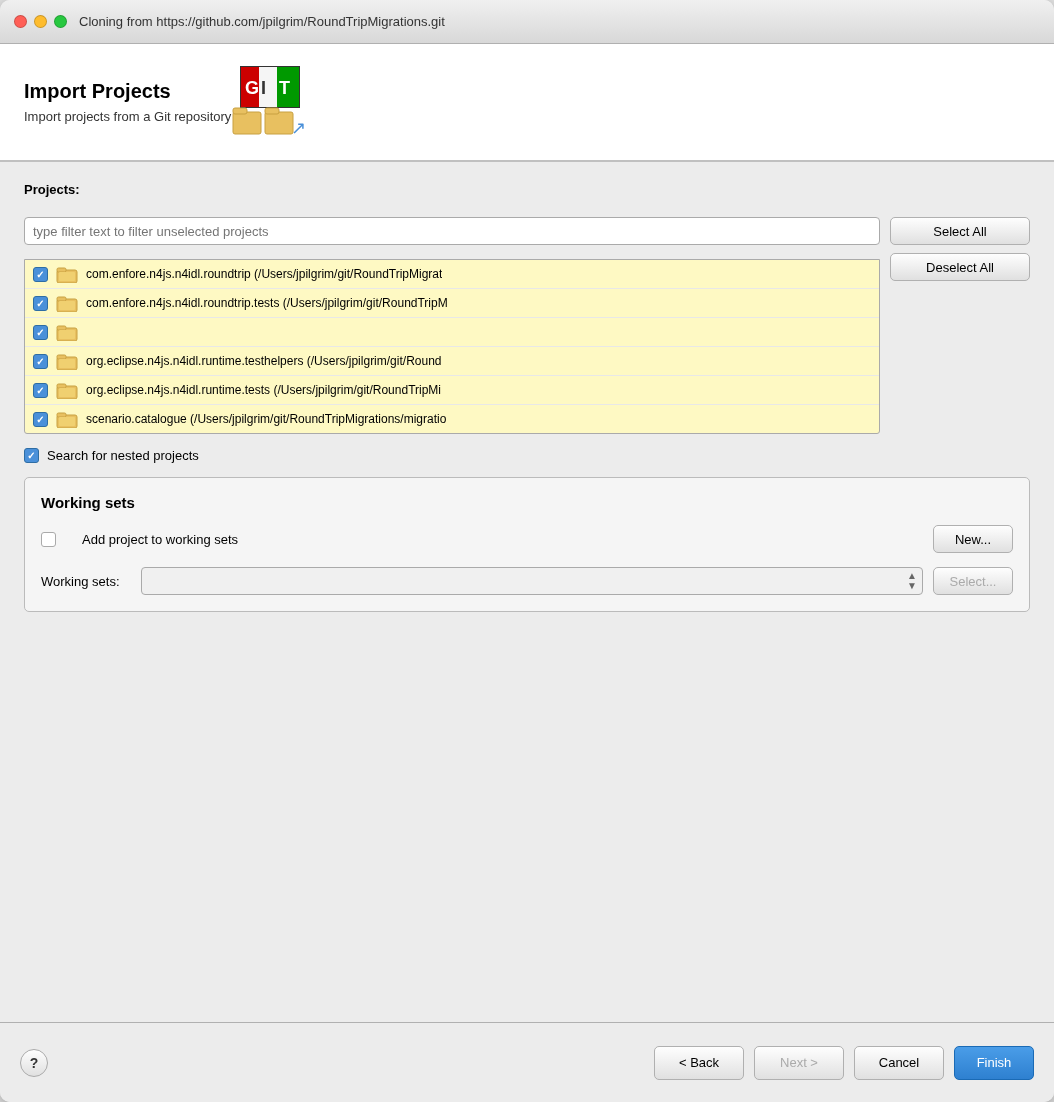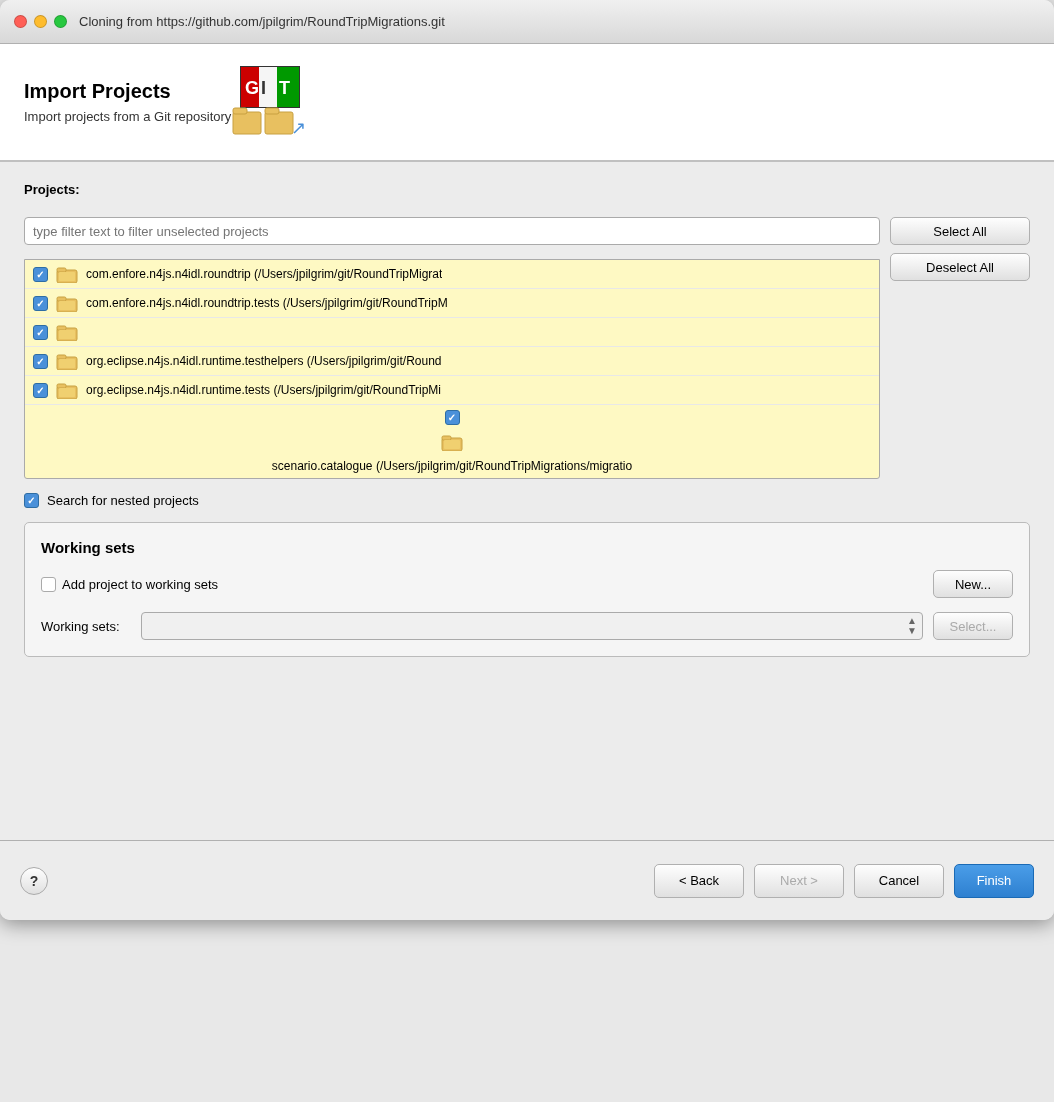--- a/index.html
+++ b/index.html
@@ -6,21 +6,21 @@
     body {
       font-family: -apple-system, BlinkMacSystemFont, "Helvetica Neue", Arial, sans-serif;
       font-size: 13px;
       background: #e8e8e8;
       width: 1054px;
       height: 1102px;
       overflow: hidden;
     }
     .window {
       width: 1054px;
-      height: 920px;
+      height: 1102px;
       background: #ececec;
       border-radius: 10px;
       overflow: hidden;
       display: flex;
       flex-direction: column;
       box-shadow: 0 4px 20px rgba(0,0,0,0.4);
     }
     .titlebar {
       background: linear-gradient(to bottom, #f0f0f0, #d8d8d8);
       height: 44px;
@@ -118,21 +118,21 @@
       overflow: hidden;
     }
     .project-item {
       display: flex;
       align-items: center;
       padding: 5px 8px;
       gap: 8px;
       border-bottom: 1px solid #e8e8e8;
       cursor: pointer;
     }
-    .project-item:last-child { border-bottom: none; flex-direction: column; }
+    .project-item:last-child { border-bottom: none; }
     .project-checkbox {
       width: 15px;
       height: 15px;
       border-radius: 3px;
       background: #4a90d9;
       border: 1px solid #2e6da4;
       display: flex;
       align-items: center;
       justify-content: center;
       flex-shrink: 0;
@@ -213,21 +213,21 @@
     }
     .working-sets-legend {
       font-size: 15px;
       font-weight: 600;
       color: #000;
       margin-bottom: 14px;
     }
     .working-sets-row {
       display: flex;
       align-items: center;
-      gap: 6px;
+      gap: 26px;
       margin-bottom: 14px;
     }
     .working-sets-label-row {
       display: flex;
       align-items: center;
       gap: 10px;
     }
     .ws-label {
       font-size: 13px;
       color: #000;

